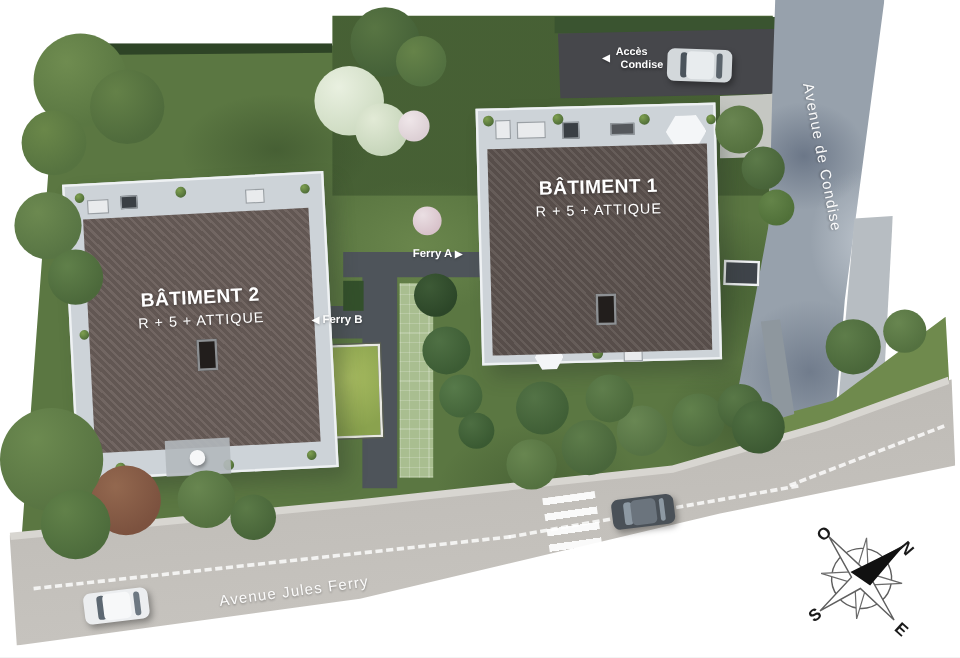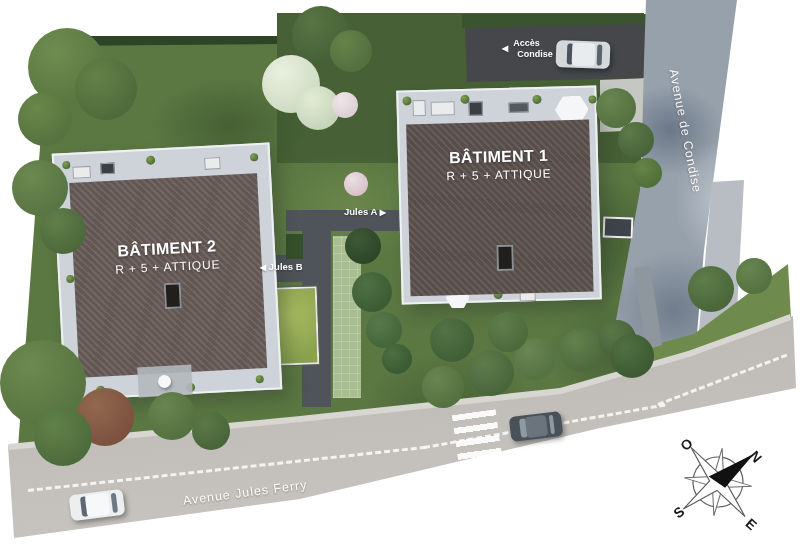--- a/index.html
+++ b/index.html
@@ -207,26 +207,26 @@
   <div class="tr" style="left:514px;top:338px;width:42px;height:42px;background:radial-gradient(circle at 35% 30%,#698753,#557243 72%);"></div>
   <div class="tr" style="left:560px;top:328px;width:44px;height:44px;background:radial-gradient(circle at 35% 30%,#61814c,#4d6a3d 72%);"></div>
   <div class="tr" style="left:598px;top:320px;width:38px;height:38px;background:radial-gradient(circle at 35% 30%,#597847,#456238 72%);"></div>
   <div class="tr" style="left:610px;top:334px;width:44px;height:44px;background:radial-gradient(circle at 35% 30%,#507042,#3d5a33 72%);"></div>
   <div class="tr" style="left:688px;top:266px;width:46px;height:46px;background:radial-gradient(circle at 35% 30%,#5e7d4a,#4a673a 72%);"></div>
   <div class="tr" style="left:736px;top:258px;width:36px;height:36px;background:radial-gradient(circle at 35% 30%,#688650,#547140 72%);"></div>
   <div class="tr" style="left:430px;top:318px;width:44px;height:44px;background:radial-gradient(circle at 35% 30%,#537346,#405f36 72%);"></div>
   <div class="tr" style="left:488px;top:312px;width:40px;height:40px;background:radial-gradient(circle at 35% 30%,#5f7e4c,#4c6a3c 72%);"></div>
 
   <div class="lbl hall" style="left:344px;top:206px;">
-    <span>Jules A</span>
+    <span>Ferry A</span>
     <span class="arrow">▶</span>
   </div>
   <div class="lbl hall" style="left:260px;top:261px;">
     <span class="arrow">◀</span>
-    <span>Jules B</span>
+    <span>Ferry B</span>
   </div>
   <div class="lbl acces" style="left:502px;top:38px;">
     <span class="arrow">◀</span>
     <span>
       <span style="display:block;">Accès</span>
       <span style="display:block;padding-left:4px;">Condise</span>
     </span>
   </div>
   <div class="lbl street" style="left:182px;top:494px;transform:rotate(-7.5deg);">Avenue Jules Ferry</div>
   <div class="lbl street" style="left:680px;top:68px;transform:rotate(79deg);">Avenue de Condise</div>

